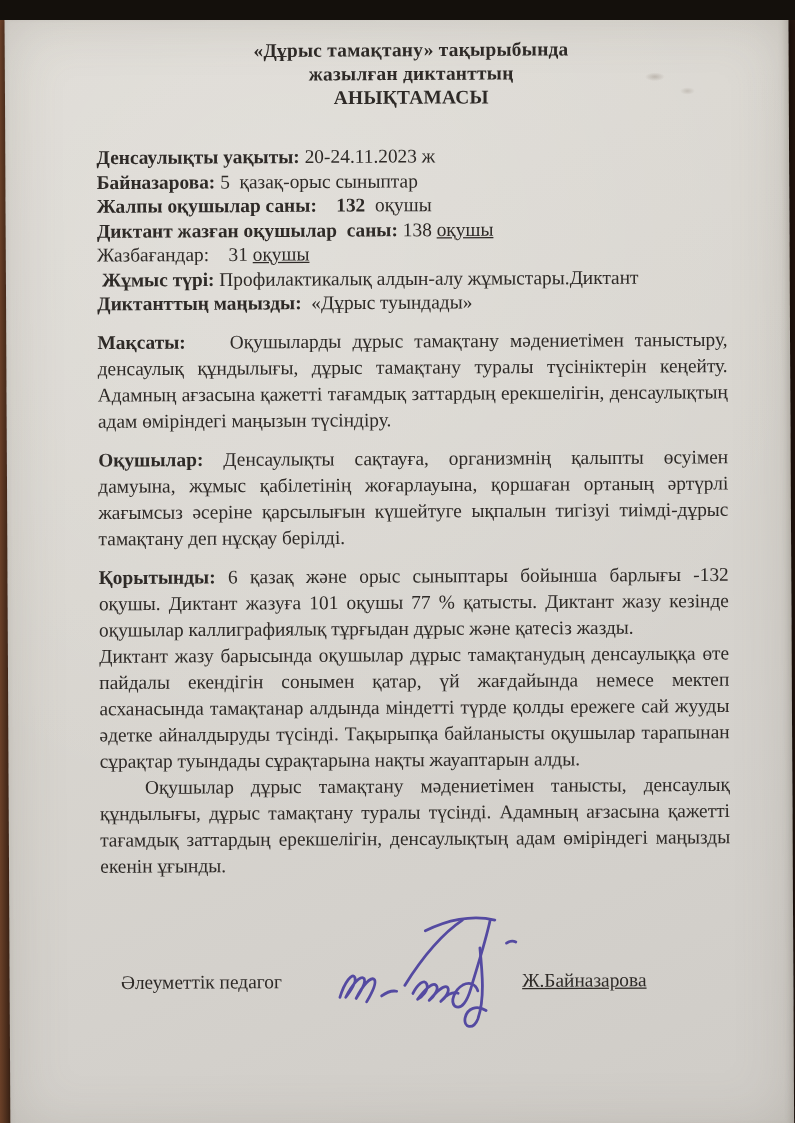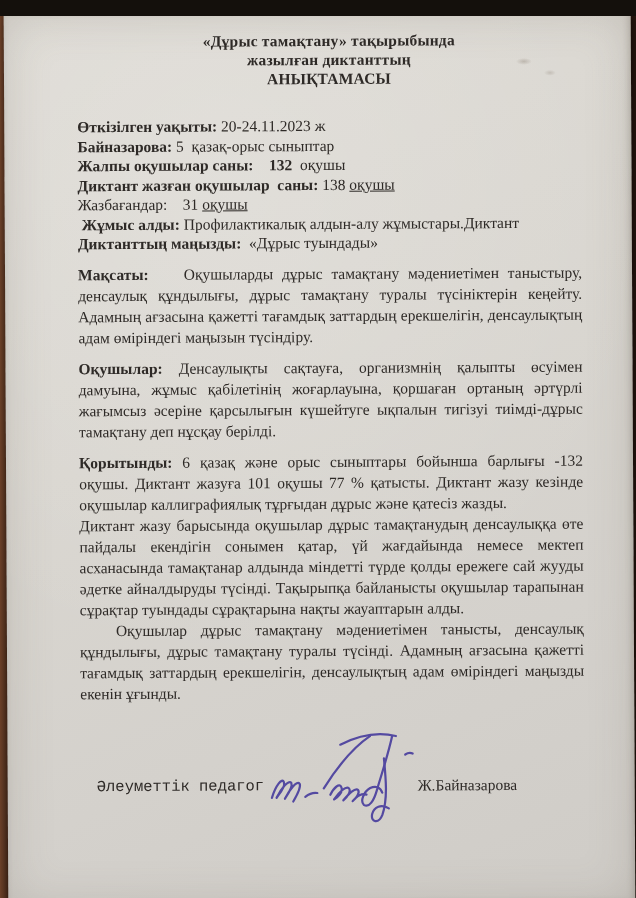--- a/index.html
+++ b/index.html
@@ -78,22 +78,22 @@
     line-height: 21px;
     text-align: justify;
   }
   .para.flush { margin-top: 0; }
   .para.indent { text-indent: 36px; }
   .sig-block {
     position: relative;
     margin-top: 26px;
     height: 120px;
   }
-  .sig-role { position: absolute; left: 16px; top: 48px; font-family: Liberation Mono, monospace; }
-  .sig-name { position: absolute; left: 337px; top: 48px; }
+  .sig-role { position: absolute; left: 16px; top: 48px; }
+  .sig-name { position: absolute; left: 337px; top: 48px; text-decoration: underline; }
   .signature {
     position: absolute;
     left: 178px; top: 0px;
     width: 158px; height: 102px;
     color: var(--ink);
     opacity: 0.92;
   }
   .signature path {
     fill: none;
     stroke: currentColor;
@@ -114,26 +114,26 @@
 
     <div class="content">
 
       <div class="title">
         <div>«Дұрыс тамақтану» тақырыбында</div>
         <div>жазылған диктанттың</div>
         <div>АНЫҚТАМАСЫ</div>
       </div>
 
       <div class="fields">
-        <div class="field-line"><span class="b">Өткізілген уақыты:</span><span> 20-24.11.2023 ж</span><span class="u"></span></div>
+        <div class="field-line"><span class="b">Денсаулықты уақыты:</span><span> 20-24.11.2023 ж</span><span class="u"></span></div>
         <div class="field-line"><span class="b">Байназарова:</span><span> 5  қазақ-орыс сыныптар</span><span class="u"></span></div>
         <div class="field-line"><span class="b">Жалпы оқушылар саны:    132</span><span>  оқушы</span><span class="u"></span></div>
         <div class="field-line"><span class="b">Диктант жазған оқушылар  саны:</span><span> 138 </span><span class="u">оқушы</span></div>
         <div class="field-line"><span class="b"></span><span>Жазбағандар:    31 </span><span class="u">оқушы</span></div>
-        <div class="field-line"><span class="b"> Жұмыс алды:</span><span> Профилактикалық алдын-алу жұмыстары.Диктант</span><span class="u"></span></div>
+        <div class="field-line"><span class="b"> Жұмыс түрі:</span><span> Профилактикалық алдын-алу жұмыстары.Диктант</span><span class="u"></span></div>
         <div class="field-line"><span class="b">Диктанттың маңызды:</span><span>  «Дұрыс туындады»</span><span class="u"></span></div>
       </div>
 
       <p class="para"><span class="b">Мақсаты:</span><span>&nbsp;&nbsp;&nbsp; Оқушыларды дұрыс тамақтану мәдениетімен таныстыру, денсаулық құндылығы, дұрыс тамақтану туралы түсініктерін кеңейту. Адамның ағзасына қажетті тағамдық заттардың ерекшелігін, денсаулықтың адам өміріндегі маңызын түсіндіру.</span></p>
 
       <p class="para"><span class="b">Оқушылар:</span><span> Денсаулықты сақтауға, организмнің қалыпты өсуімен дамуына, жұмыс қабілетінің жоғарлауына, қоршаған ортаның әртүрлі жағымсыз әсеріне қарсылығын күшейтуге ықпалын тигізуі тиімді-дұрыс тамақтану деп нұсқау берілді.</span></p>
 
       <p class="para"><span class="b">Қорытынды:</span><span> 6 қазақ және орыс сыныптары бойынша барлығы -132 оқушы. Диктант жазуға 101 оқушы 77 % қатысты. Диктант жазу кезінде оқушылар каллиграфиялық тұрғыдан дұрыс және қатесіз жазды.</span></p>
 
       <p class="para flush"><span class="b"></span><span>Диктант жазу барысында оқушылар дұрыс тамақтанудың денсаулыққа өте пайдалы екендігін сонымен қатар, үй жағдайында немесе мектеп асханасында тамақтанар алдында міндетті түрде қолды ережеге сай жууды әдетке айналдыруды түсінді. Тақырыпқа байланысты оқушылар тарапынан сұрақтар туындады сұрақтарына нақты жауаптарын алды.</span></p>

